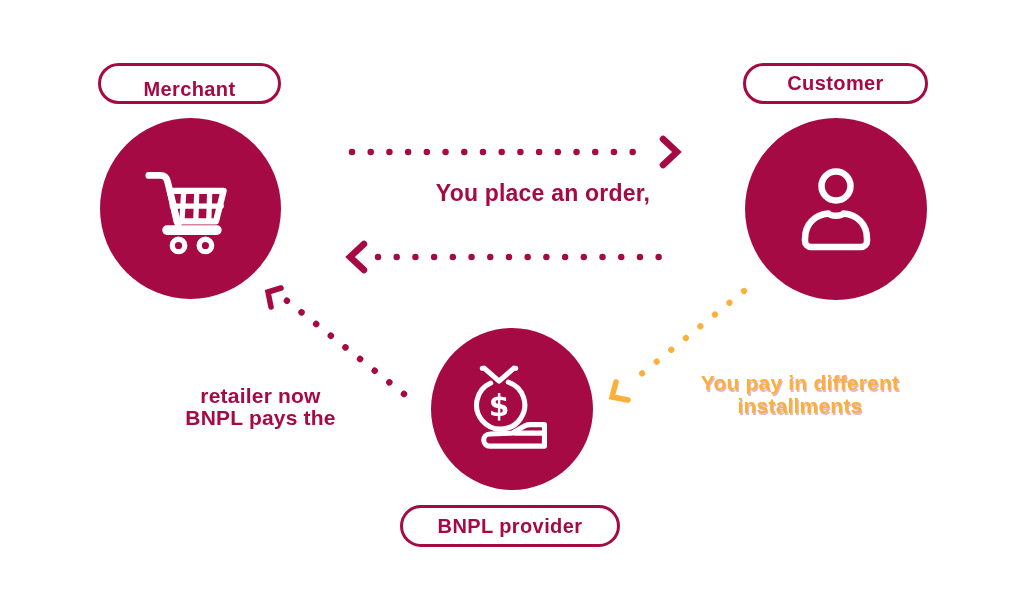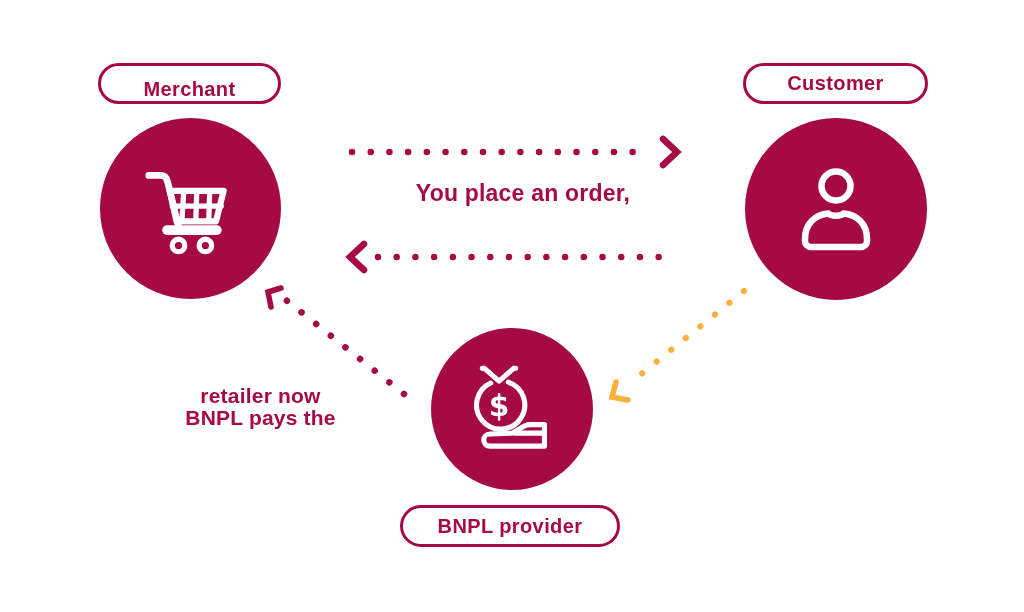--- a/index.html
+++ b/index.html
@@ -170,23 +170,27 @@
     <path class="chev-primary" d="M364,244 L350,257 L364,270"></path>
     <path class="dots-primary" d="M378,257 H674"></path>
 
     <path class="dots-primary" d="M404,394 L286,300"></path>
     <path class="chev-primary-thin" d="M281,288 L268,292 L271,307"></path>
 
     <path class="dots-accent" d="M744,291 L629,384"></path>
     <path class="chev-accent" d="M616,382 L612,397 L628,400"></path>
   </svg>
 
-  <div class="flow-label" id="order-flow-label" style="left:348px; top:181px; width:350px;">
+  <div class="flow-label" id="order-flow-label" style="left:368px; top:181px; width:350px;">
     <span class="line">You place an order,</span>
   </div>
 
   <div class="flow-label" id="bnpl-payment-label" style="left:148px; top:385px; width:225px;">
     <span class="line">retailer now</span>
     <span class="line">BNPL pays the</span>
   </div>
 
+  <div class="flow-label" id="installments-label" style="left:675px; top:371px; width:250px;">
+    <span class="line">You pay in different</span>
+    <span class="line">installments</span>
+  </div>
 
 </div>
 
 </body></html>

